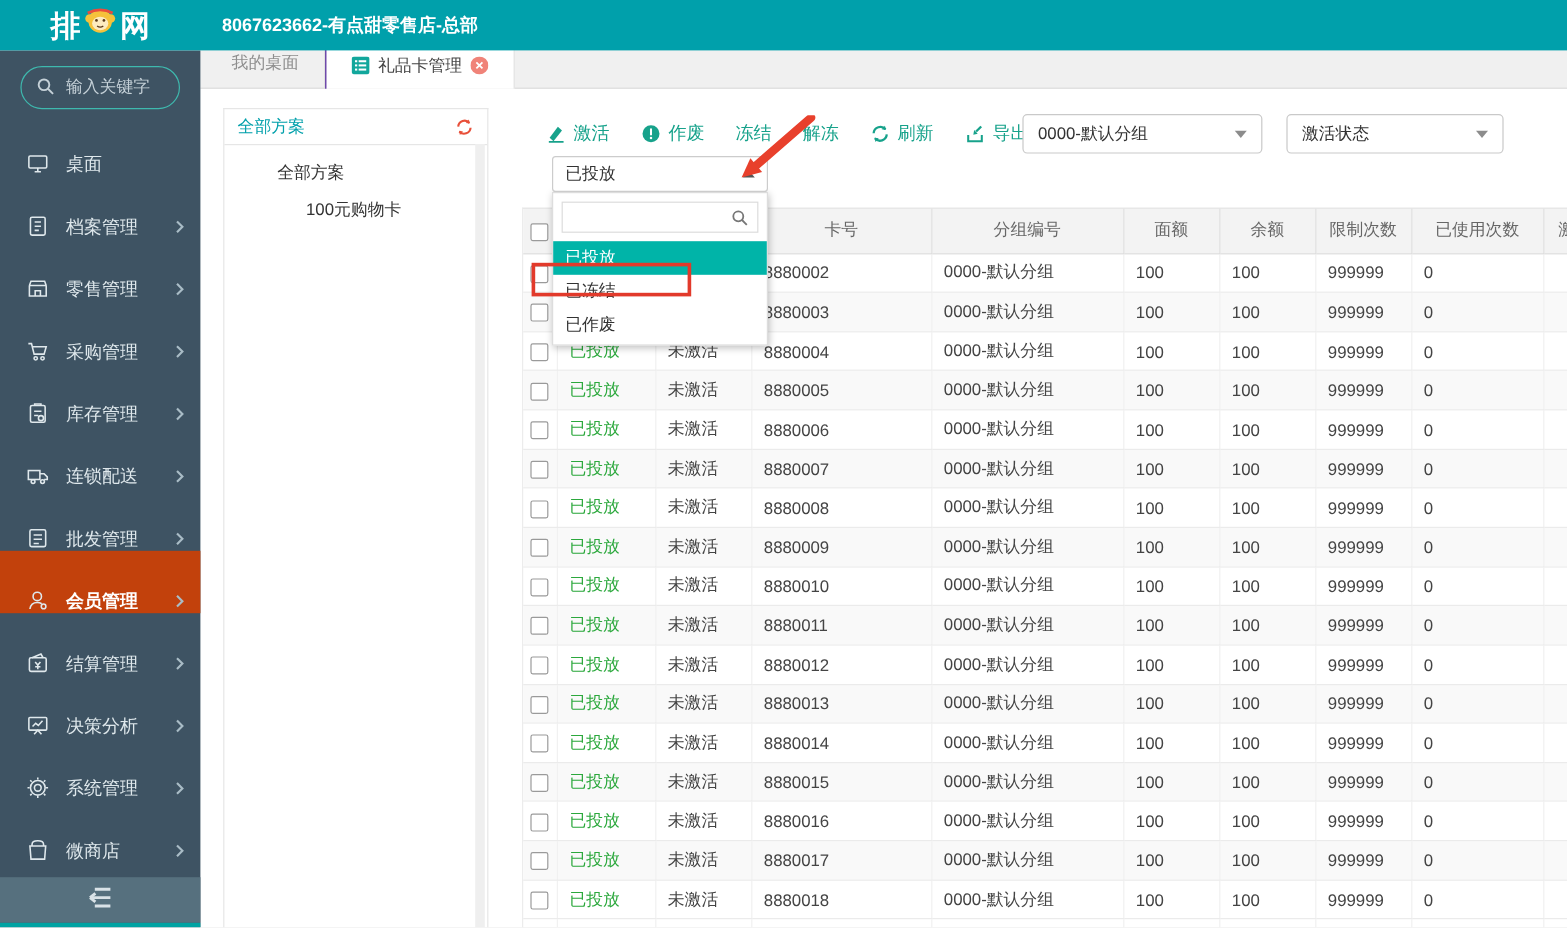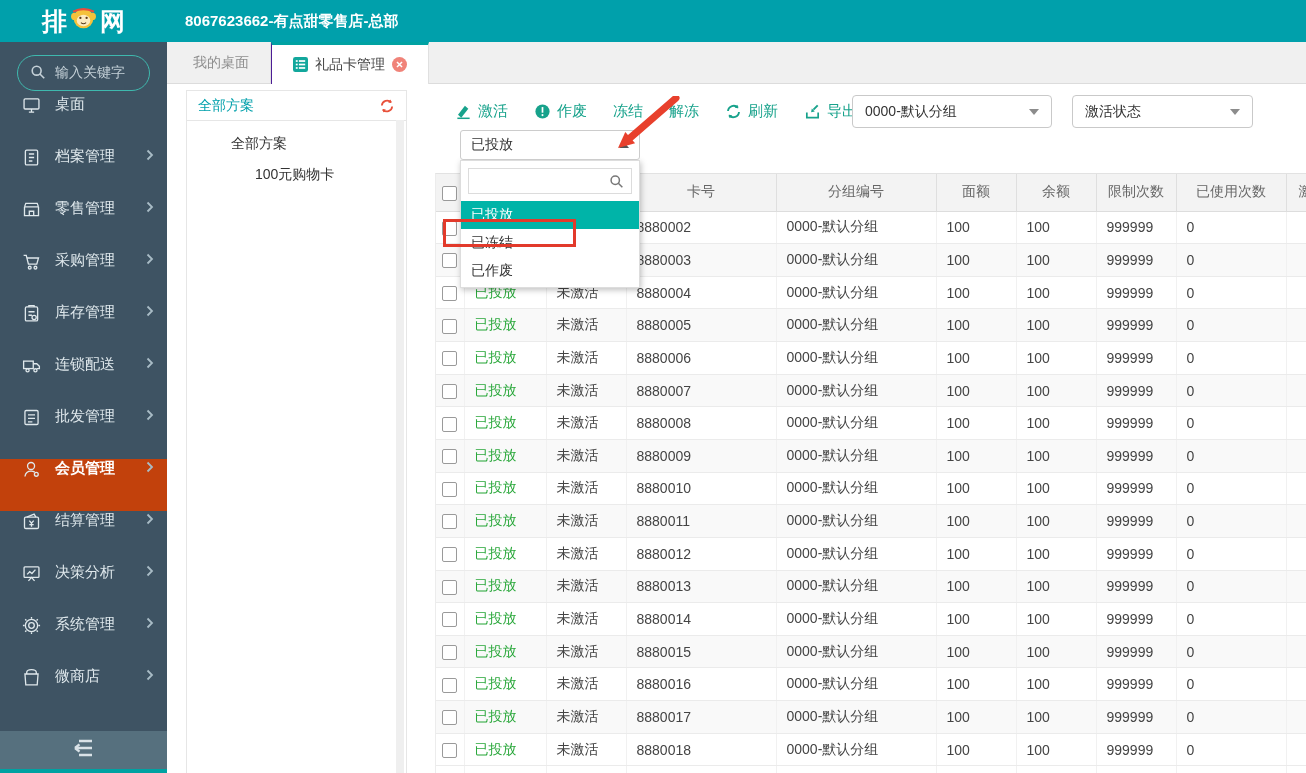--- a/index.html
+++ b/index.html
@@ -13,34 +13,34 @@
         color:#fff;font-weight:bold;font-size:25px;}
   .logo svg{width:27px;height:27px;}
   .top-title{color:#fff;font-size:15px;font-weight:bold;margin-left:18px;}
 
   
   .sidebar{position:absolute;top:42px;left:0;width:167px;bottom:0;background:#3E5363;z-index:5;}
   .search-box{margin:13px 17px 4px;height:36px;border:1px solid #3EB9AE;border-radius:18px;
               display:flex;align-items:center;padding:0 12px;gap:9px;color:#C5D1D8;font-size:14px;
               box-sizing:border-box;cursor:text;}
   .search-box svg{width:16px;height:16px;}
-  .side-item{height:52px;display:flex;align-items:flex-start;padding:0 13px 0 21px;gap:13px;
+  .side-item{height:52px;display:flex;align-items:flex-end;padding:0 13px 0 21px;gap:13px;
              color:#DFE8EC;font-size:15px;cursor:pointer;}
   .side-item .s-icon{width:21px;height:21px;flex:none;}
   .side-item .s-icon svg{width:21px;height:21px;stroke:#DFE8EC;fill:none;stroke-width:1.5;}
   .side-item .s-label{flex:1;}
   .side-item .s-arrow svg{width:8px;height:12px;}
   .side-item.active{background:#c2410c;color:#fff;font-weight:bold;}
   .collapse-bar{position:absolute;bottom:4px;left:0;right:0;height:38px;background:#56707E;
                 display:flex;align-items:center;justify-content:center;cursor:pointer;}
   .collapse-bar svg{width:30px;height:22px;}
   .sidebar-strip{position:absolute;bottom:0;left:0;right:0;height:4px;background:#00A2A2;}
 
   
-  .tabbar{position:absolute;top:42px;left:167px;right:0;height:42px;background:#F0F0F0;
+  .tabbar{position:absolute;top:32px;left:167px;right:0;height:42px;background:#F0F0F0;
           display:flex;padding-left:5px;z-index:4;box-sizing:border-box;}
   .tabbar::after{content:'';position:absolute;left:0;right:0;bottom:0;height:1px;background:#DCDCDC;z-index:0;}
   .tab{position:relative;z-index:1;display:flex;align-items:center;justify-content:center;
        padding:0 21px;font-size:14px;color:#8E8E8E;gap:7px;border-right:1px solid #E0E0E0;
        cursor:pointer;box-sizing:border-box;}
   .tab.active{background:#fff;border-top:3px solid #00A2A2;border-left:1px solid #4c1d95;color:#444;}
   .tab .t-icon svg{width:15px;height:15px;display:block;}
   .tab .t-close svg{width:15px;height:15px;display:block;}
 
   

